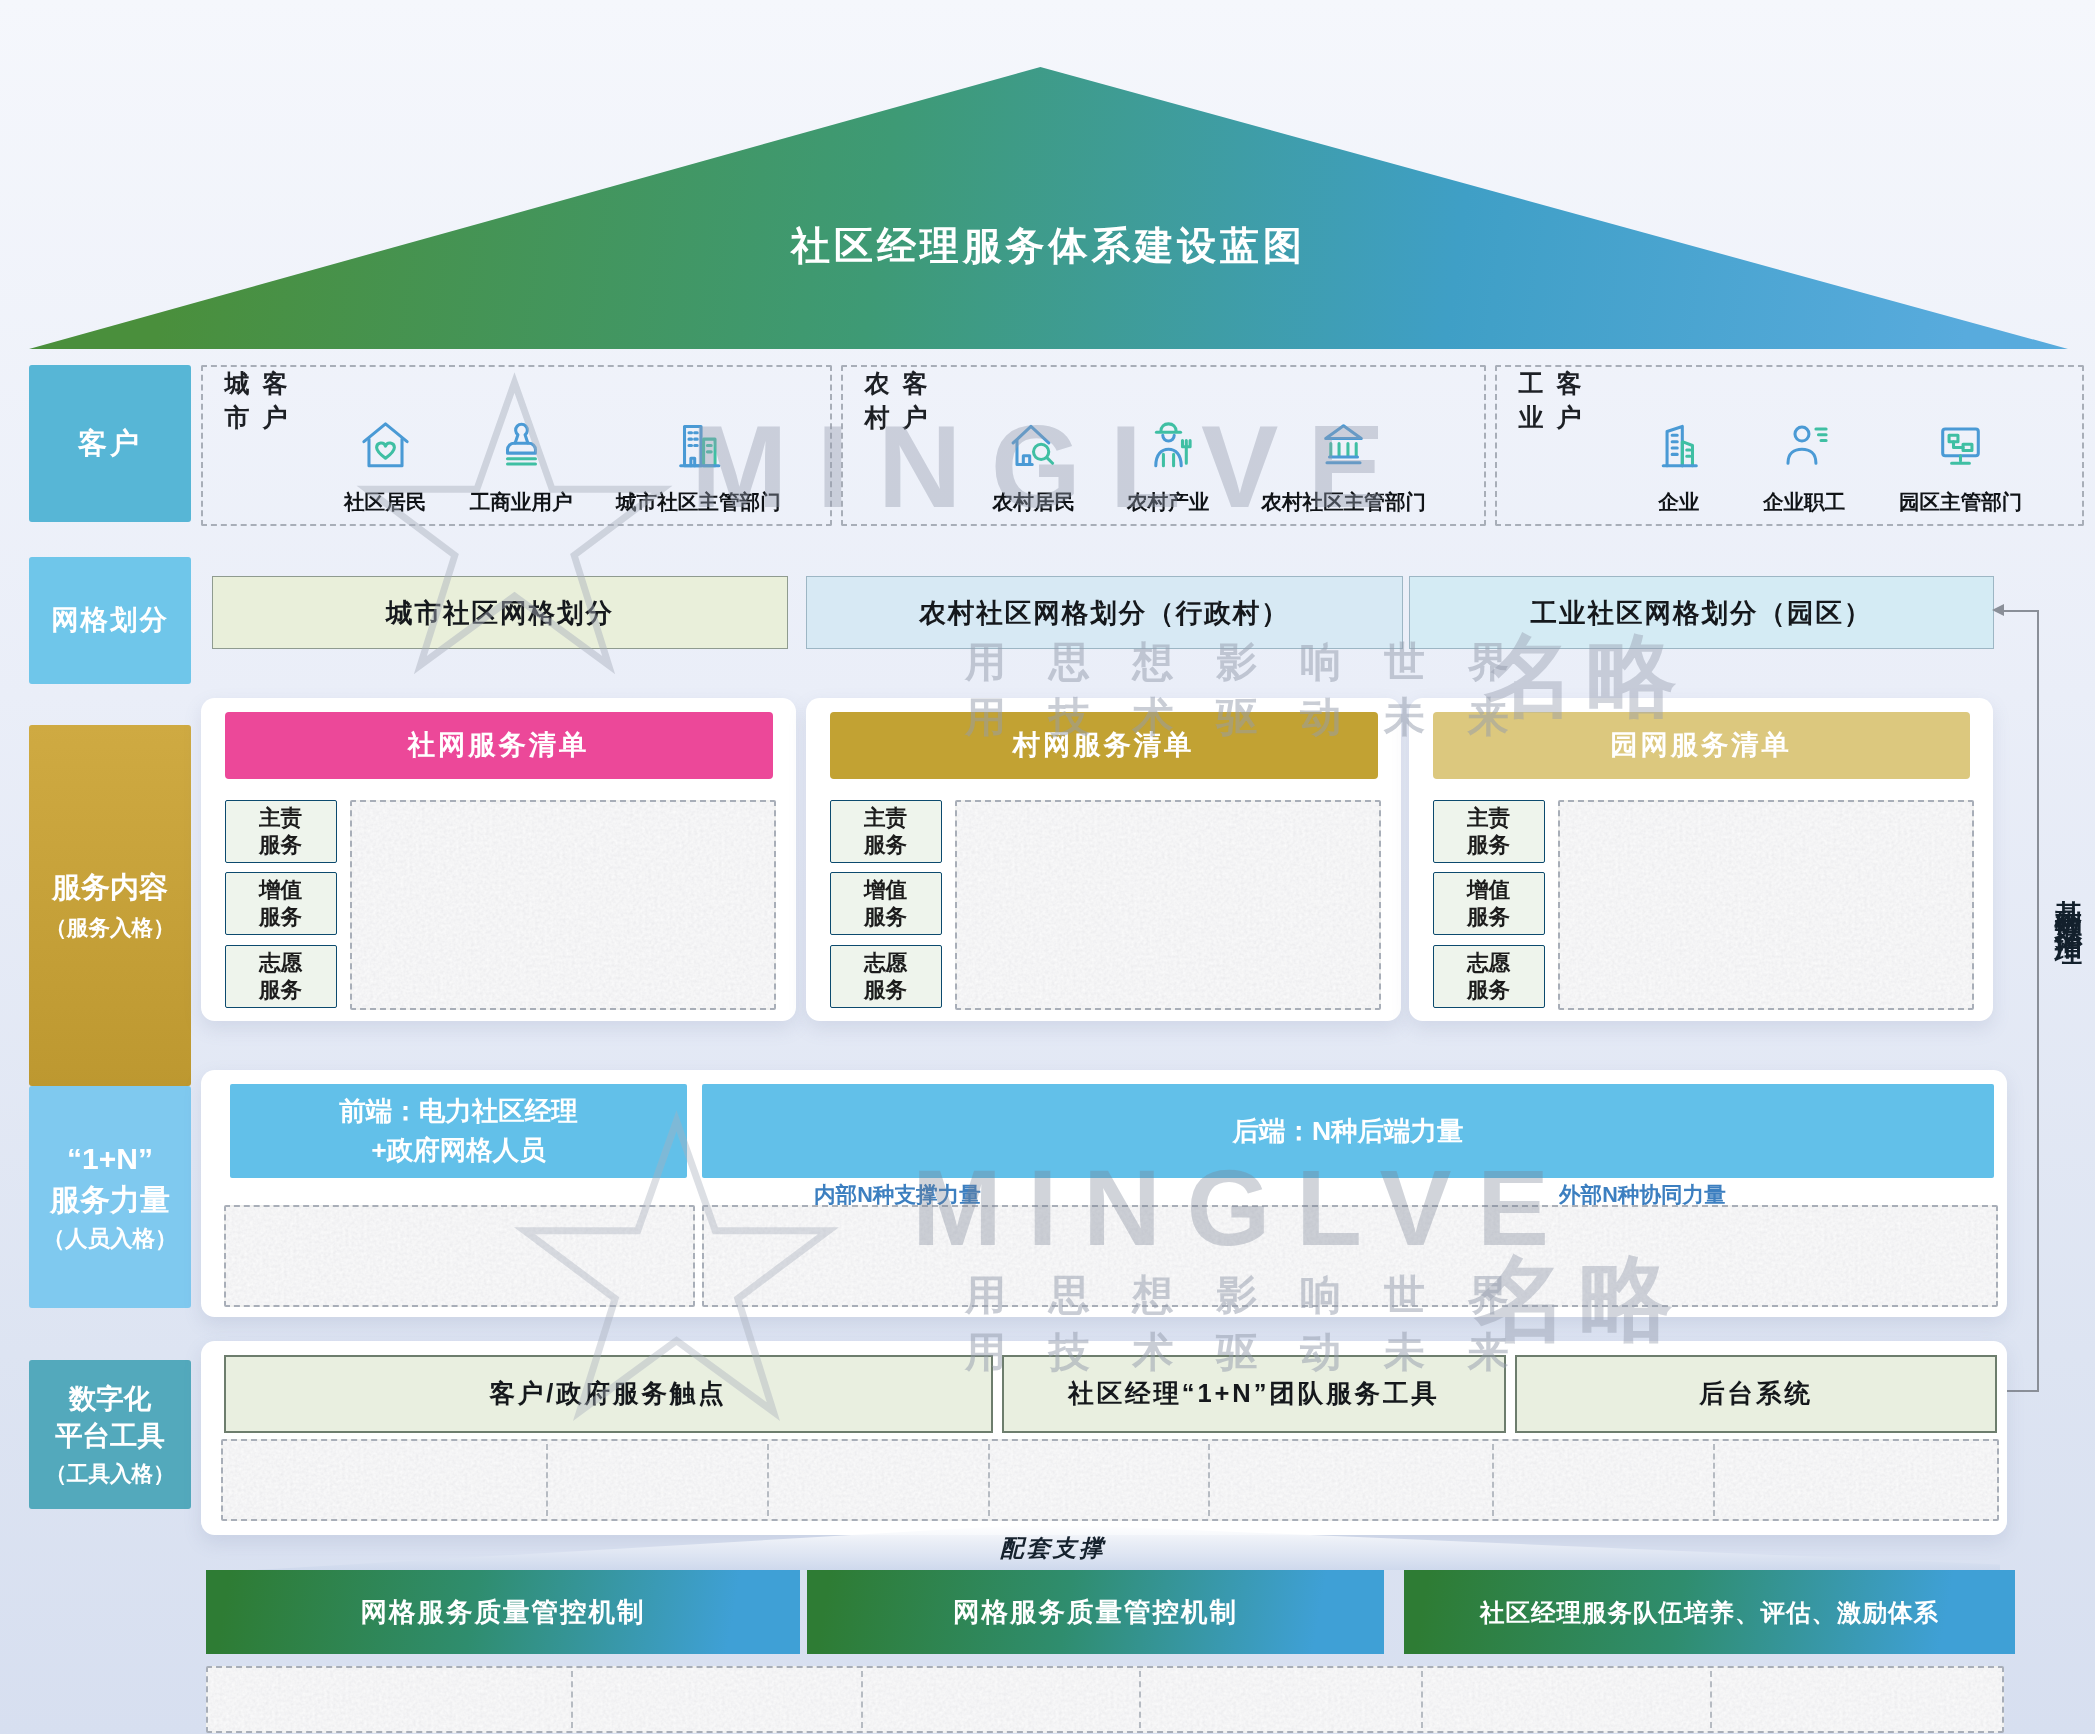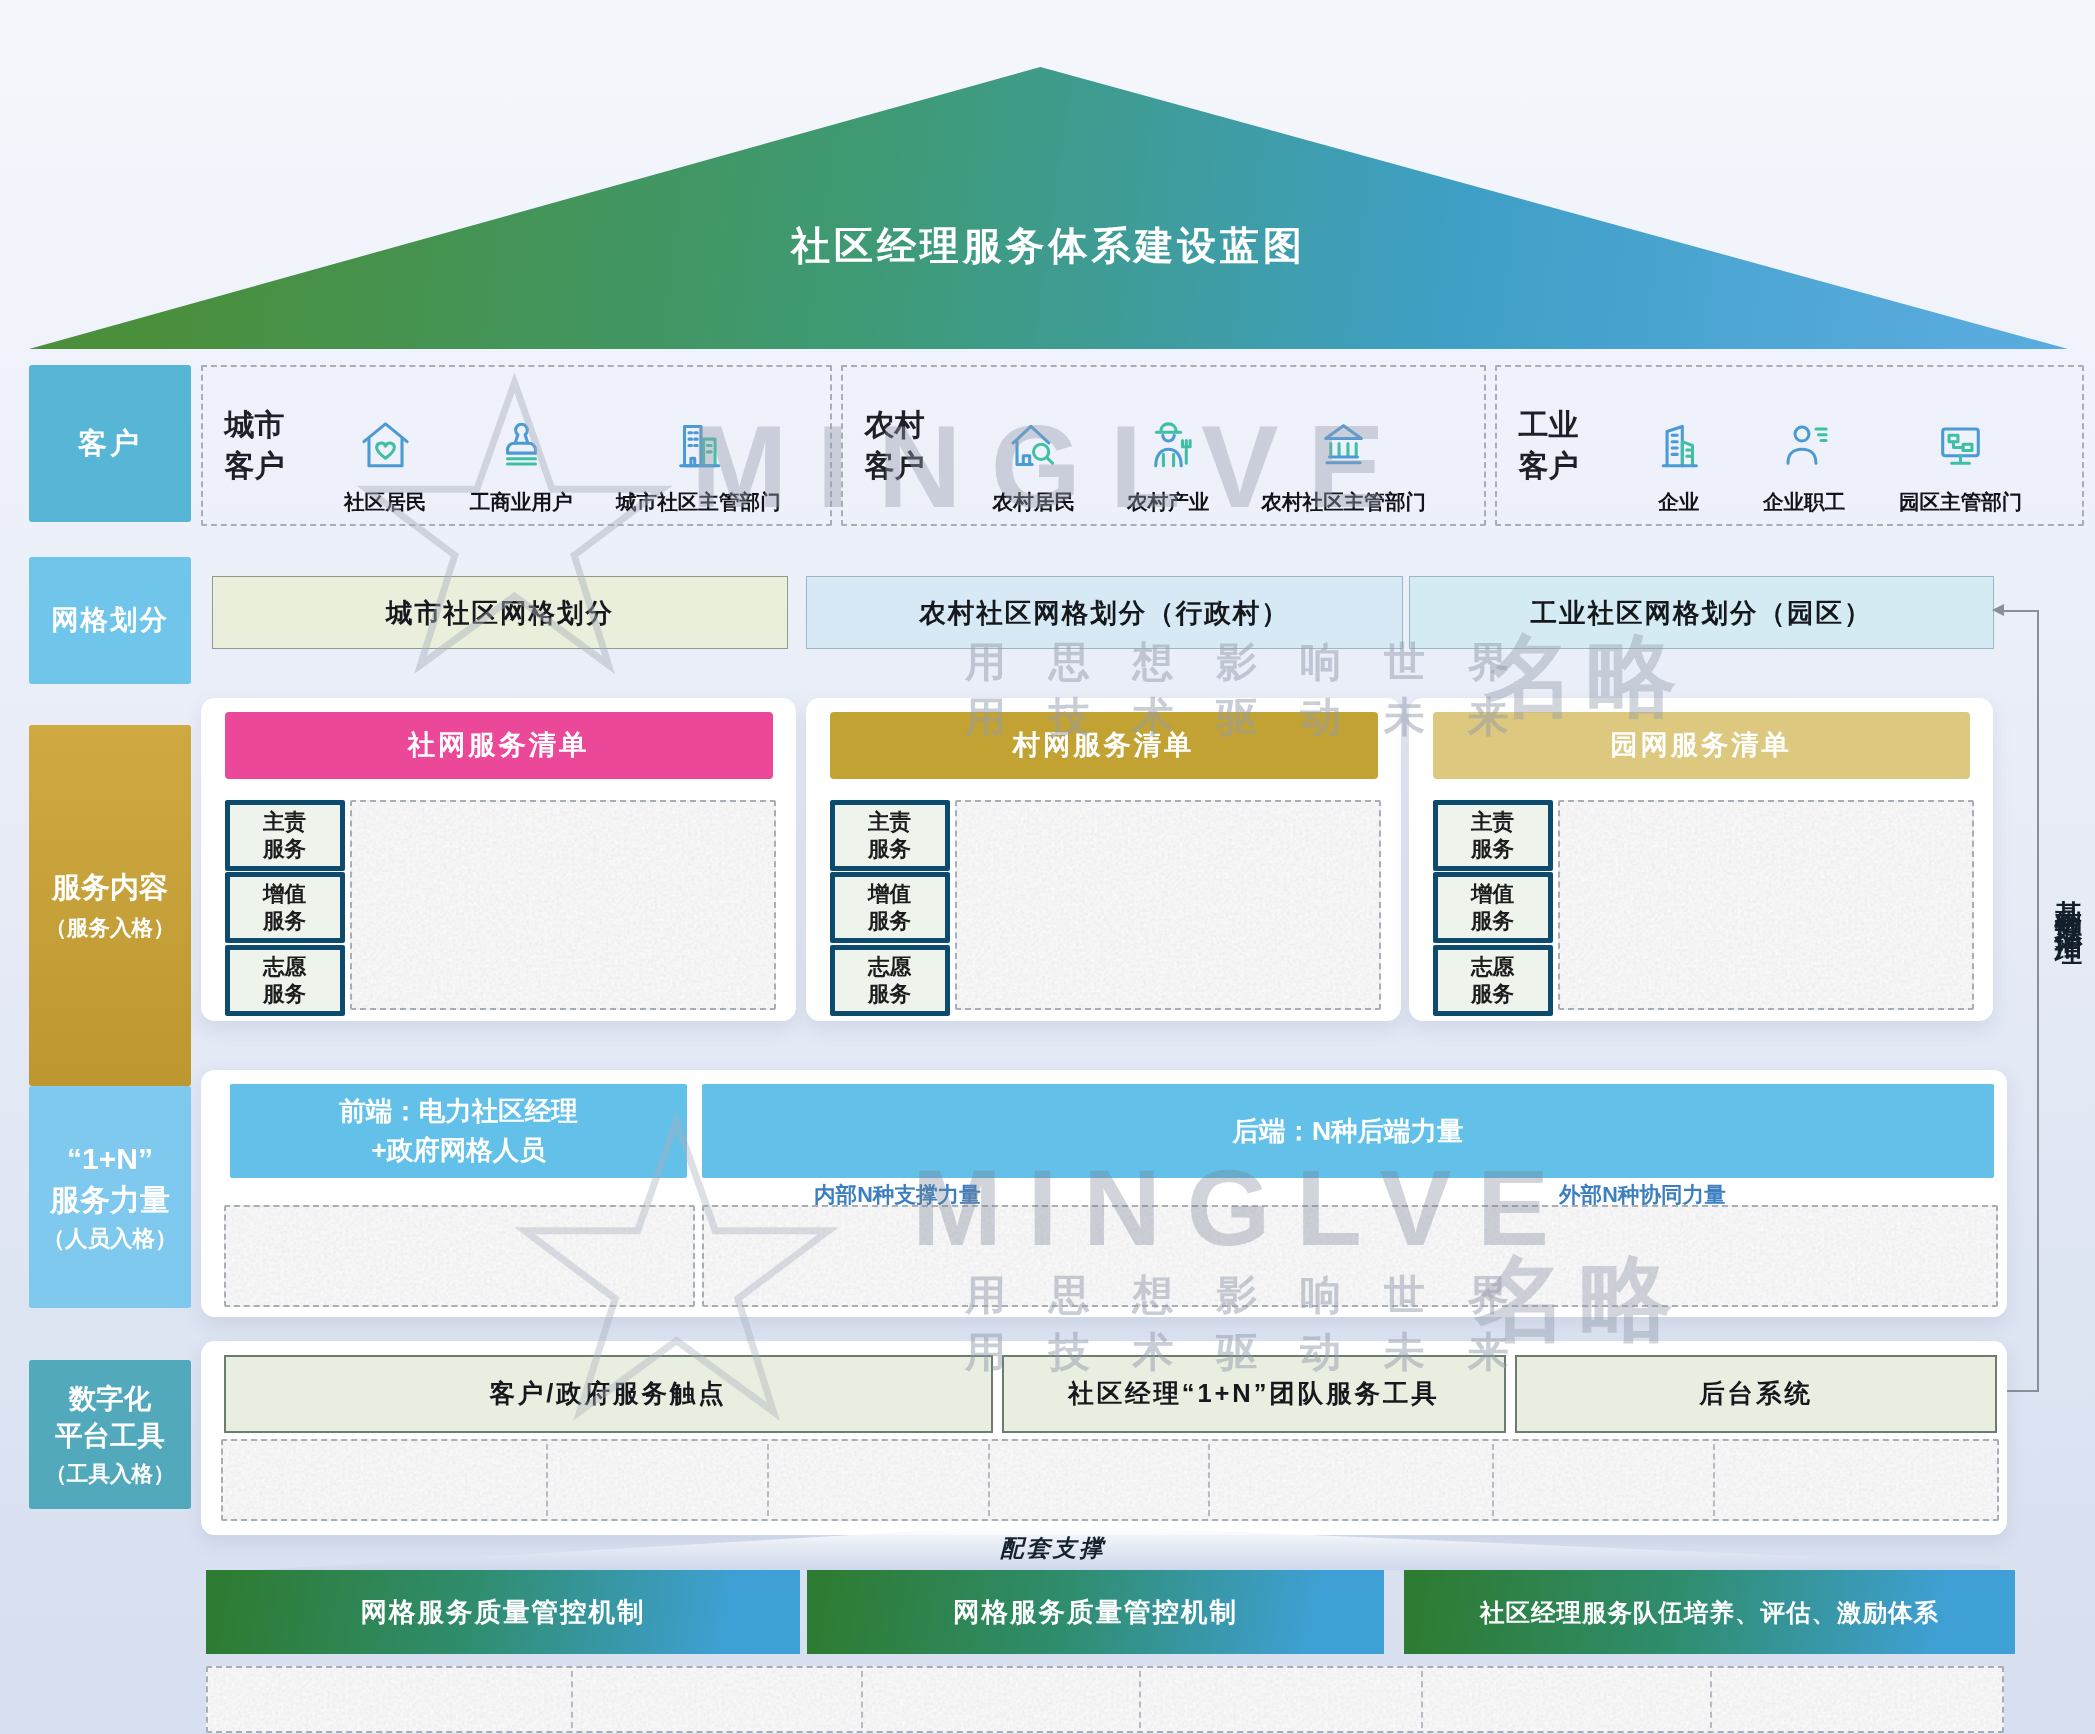--- a/index.html
+++ b/index.html
@@ -7,28 +7,28 @@
     background:linear-gradient(180deg,#f5f7fc 0%,#eaeef8 40%,#dde4f2 78%,#d7dff0 100%);}
   .abs{position:absolute;}
   .lbl{display:flex;flex-direction:column;align-items:center;justify-content:center;
     color:#fff;font-weight:700;text-align:center;border-radius:2.9px;line-height:1.35;}
   .dashedbox{border:2px dashed #a8aeb8;border-radius:2px;}
   .hdr{display:flex;flex-direction:column;align-items:center;justify-content:center;font-weight:700;text-align:center;}
   .card{position:absolute;background:#ffffff;border-radius:13.7px;box-shadow:0 7.8px 17.6px rgba(110,125,160,.16);}
   .noise{overflow:hidden;background:#f1f1ef;}
   .noise svg{display:block;width:100%;height:100%;}
   .vdiv{position:absolute;top:2.9px;bottom:2.9px;border-left:2px dashed #b6bbc2;}
-  .tag{position:absolute;background:#eef4ec;border:5px solid #0c4a6e;display:flex;align-items:center;justify-content:center;
+  .tag{position:absolute;background:#eef4ec;border:1px solid #0c4a6e;display:flex;align-items:center;justify-content:center;
     font-weight:700;color:#1c1c1c;font-size:21.6px;border-radius:2px;}
   .tag span{display:block;width:49px;text-align:center;line-height:1.25;}
   .wm{position:absolute;pointer-events:none;z-index:9;}
   .wm-text{color:rgba(148,156,172,.40);font-weight:800;white-space:nowrap;}
   .gridbox{display:flex;align-items:center;justify-content:center;font-weight:700;color:#15181c;letter-spacing:2px;}
   .cust-group{display:flex;align-items:stretch;}
-  .cust-name{display:flex;flex-direction:column;justify-content:center;font-weight:800;color:#1d2025;font-size:30px;line-height:1.35;padding-left:21.6px;width:76px;flex:none;}
+  .cust-name{display:flex;flex-direction:row;justify-content:center;font-weight:800;color:#1d2025;font-size:25px;line-height:1.35;padding-left:21.6px;width:76px;flex:none;}
   .cust-items{flex:1;display:flex;justify-content:space-evenly;align-items:flex-end;padding:9.8px 5.9px 7.8px 0;}
   .cust-item{display:flex;flex-direction:column;align-items:center;justify-content:flex-end;gap:7.8px;}
   .cust-item .cap{font-weight:800;color:#101317;font-size:20.6px;white-space:nowrap;}
   .drivebox{display:flex;align-items:center;justify-content:center;color:#fff;font-weight:700;text-align:center;
     background:linear-gradient(100deg,#2e7c34 4%,#2f8d6e 45%,#3fa0d6 88%);}
   .bluehdr{background:#62c0e9;color:#fff;display:flex;flex-direction:column;align-items:center;justify-content:center;font-weight:700;border-radius:2px;}
   .greenhdr{background:#e9efe0;border:2px solid #6d7d6d;display:flex;align-items:center;justify-content:center;font-weight:700;color:#15181c;font-size:25.5px;letter-spacing:2.9px;}
   .frag{position:absolute;overflow:hidden;color:#3c7fc0;font-weight:700;font-size:21.6px;white-space:nowrap;}
   .line{position:absolute;background:#8a8f98;}
 </style>

